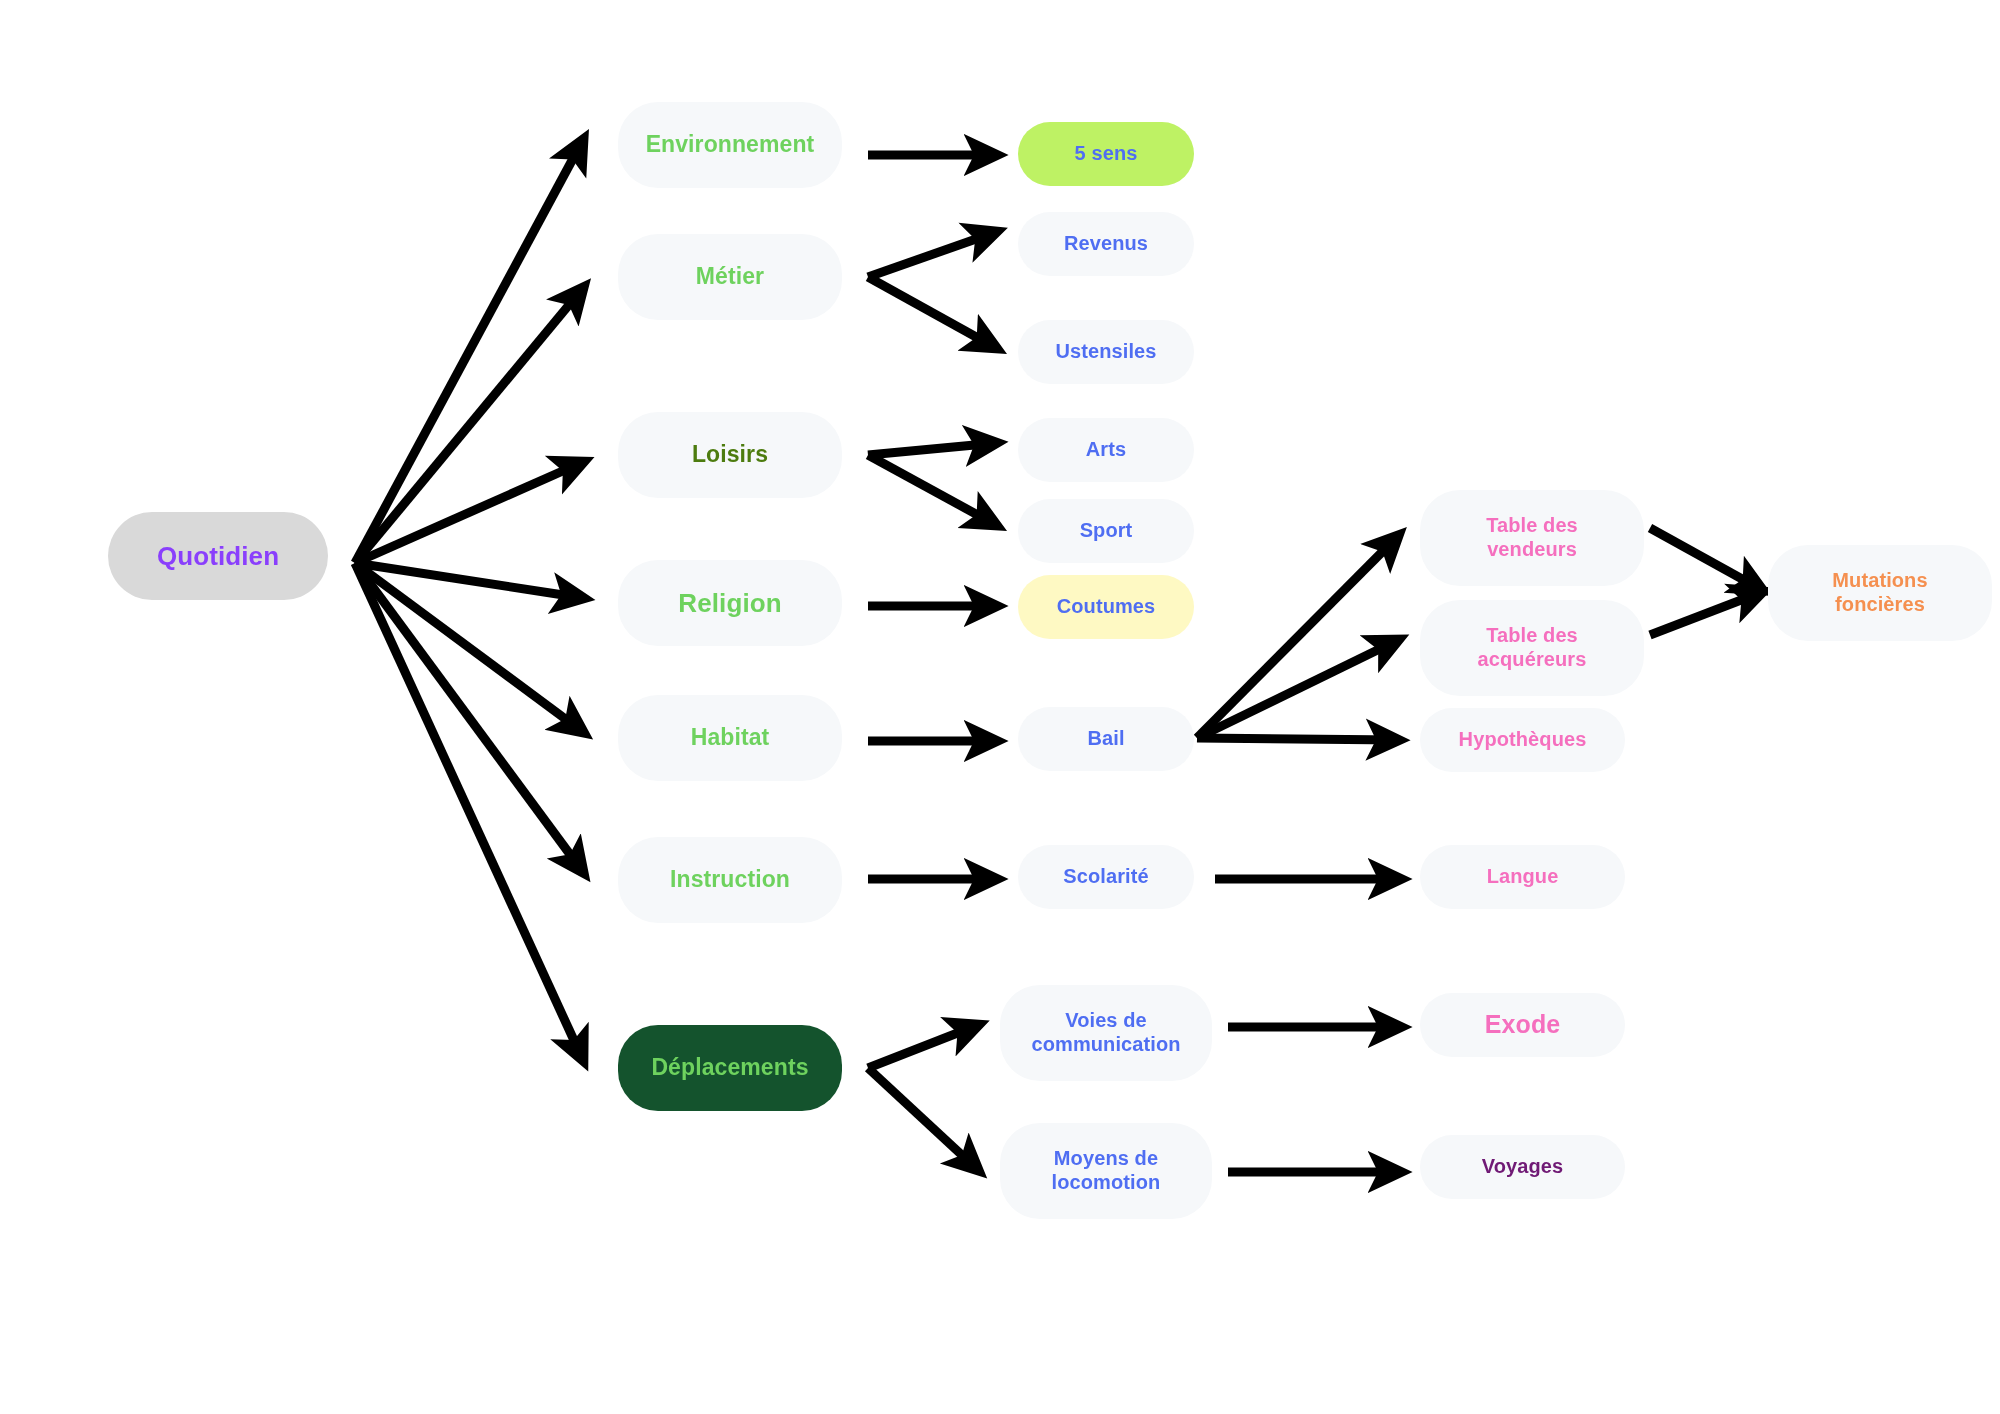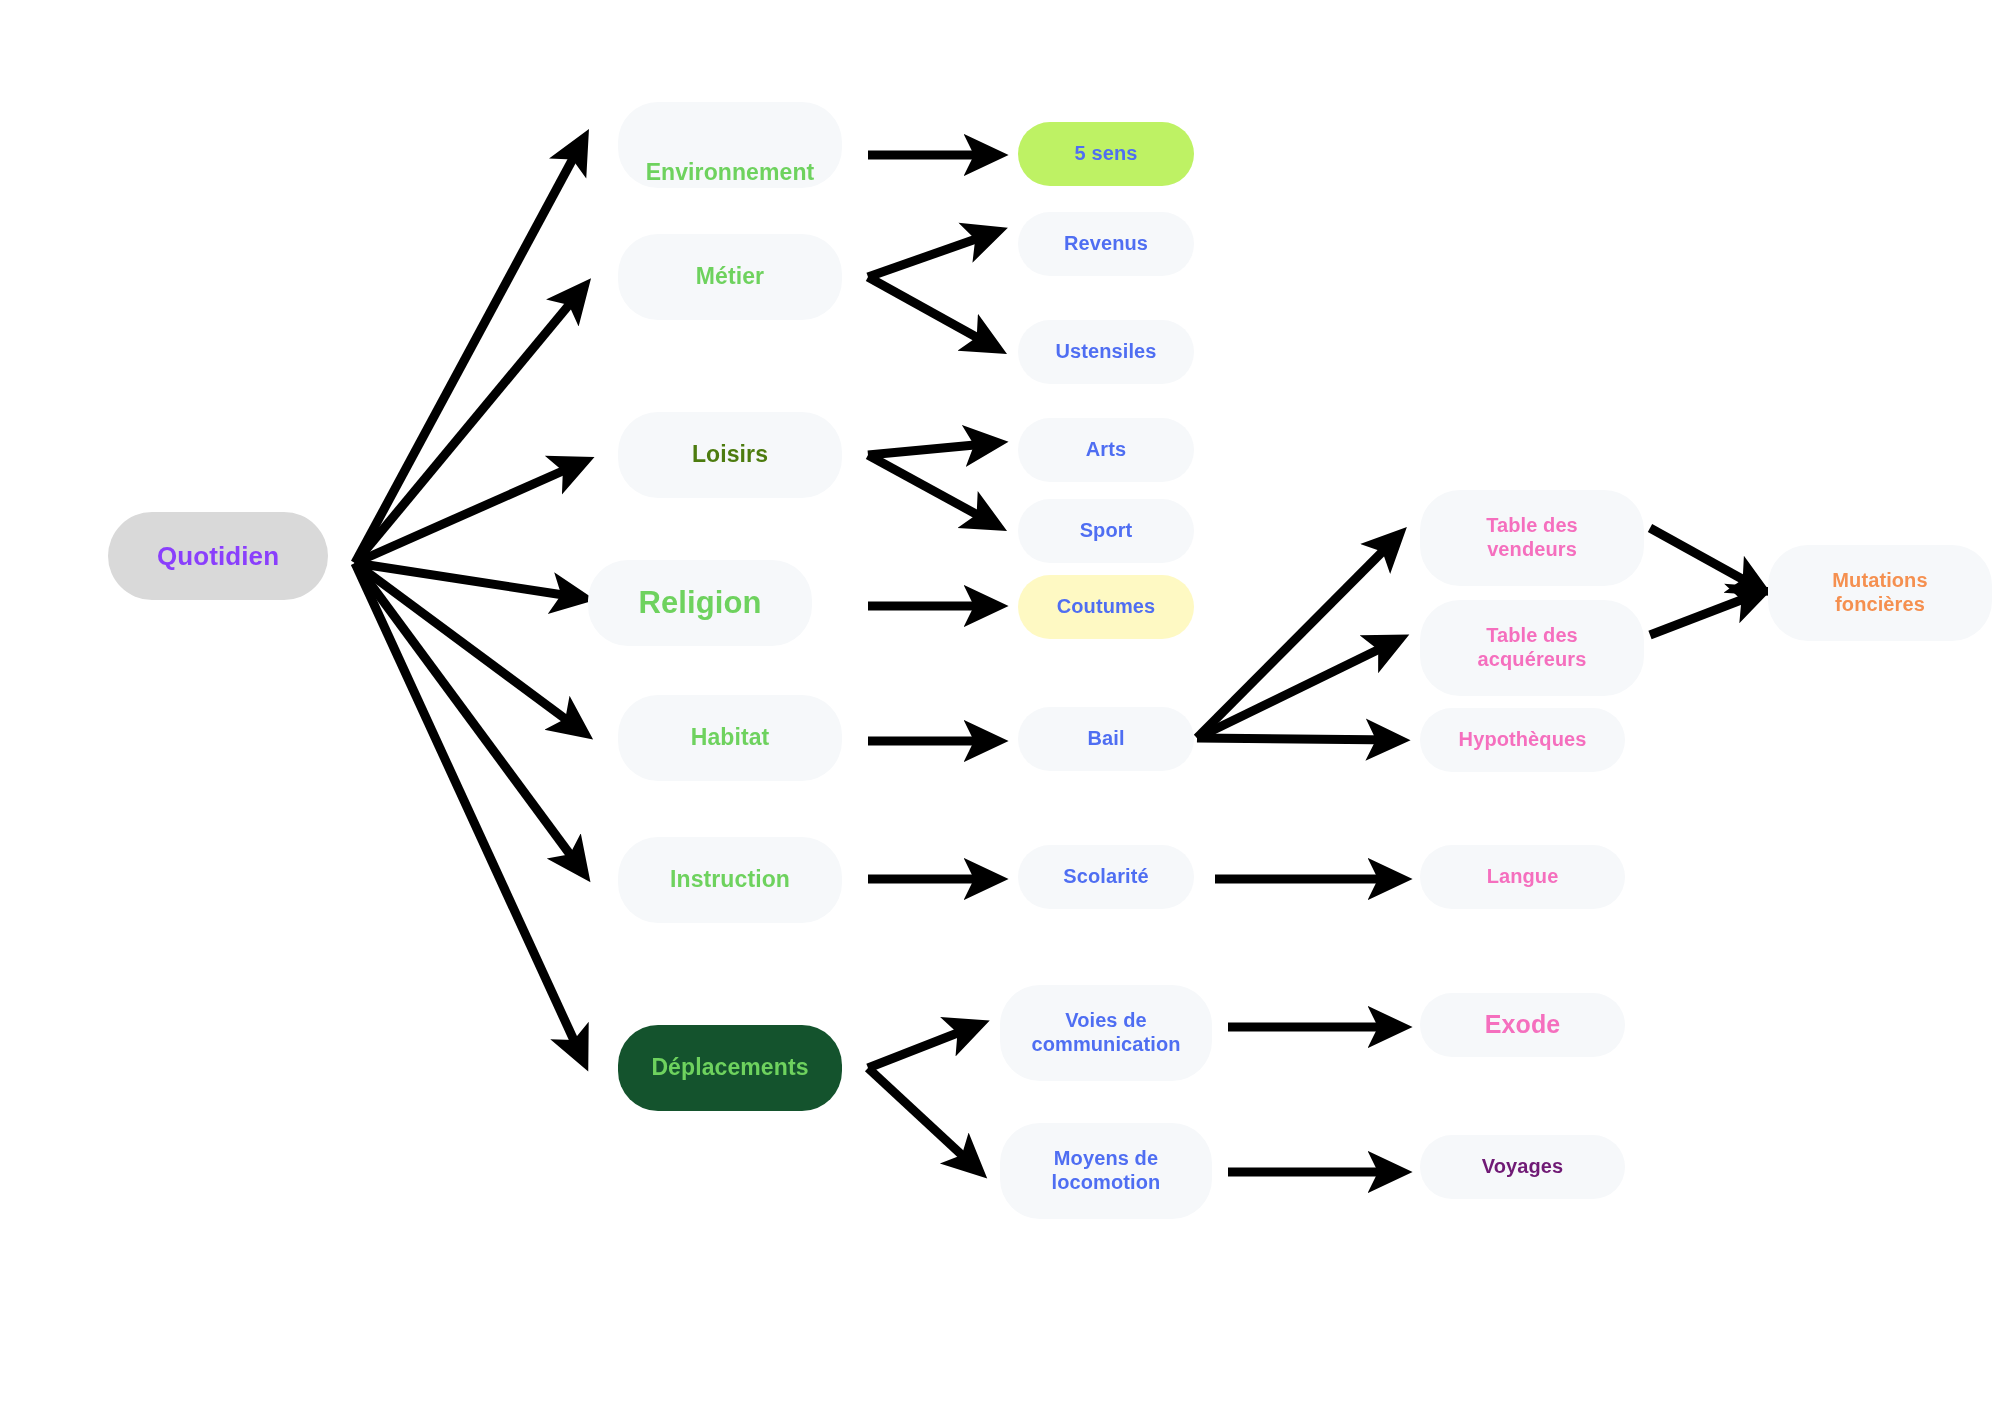--- a/index.html
+++ b/index.html
@@ -81,24 +81,24 @@
         <line x1="1197" y1="738" x2="1398" y2="740" stroke="#000000" stroke-width="9" stroke-linecap="butt" marker-end="url(#ah)"></line>
         <line x1="1215" y1="879" x2="1400" y2="879" stroke="#000000" stroke-width="9" stroke-linecap="butt" marker-end="url(#ah)"></line>
         <line x1="1228" y1="1027" x2="1400" y2="1027" stroke="#000000" stroke-width="9" stroke-linecap="butt" marker-end="url(#ah)"></line>
         <line x1="1228" y1="1172" x2="1400" y2="1172" stroke="#000000" stroke-width="9" stroke-linecap="butt" marker-end="url(#ah)"></line>
         <line x1="1650" y1="528" x2="1762" y2="590" stroke="#000000" stroke-width="9" stroke-linecap="butt" marker-end="url(#ah)"></line>
         <line x1="1650" y1="635" x2="1762" y2="592" stroke="#000000" stroke-width="9" stroke-linecap="butt" marker-end="url(#ah)"></line>
       </g>
   </svg>
   <div id="node-layer">
       <div class="node root" style="left: 108px; top: 512px; width: 220px; height: 88px; background: rgb(217, 217, 217); color: rgb(138, 63, 252); font-size: 26px;"><span>Quotidien</span></div>
-      <div class="node tall" style="left: 618px; top: 102px; width: 224px; height: 86px; background: rgb(246, 248, 250); color: rgb(110, 210, 94); font-size: 23px; align-items: flex-end;"><span>Environnement</span></div>
+      <div class="node tall" style="left: 618px; top: 102px; width: 224px; height: 86px; background: rgb(246, 248, 250); color: rgb(110, 210, 94); font-size: 23px;"><span>Environnement</span></div>
       <div class="node tall" style="left: 618px; top: 234px; width: 224px; height: 86px; background: rgb(246, 248, 250); color: rgb(110, 210, 94); font-size: 23px;"><span>Métier</span></div>
       <div class="node tall" style="left: 618px; top: 412px; width: 224px; height: 86px; background: rgb(246, 248, 250); color: #4d7c0f; font-size: 23px;"><span>Loisirs</span></div>
-      <div class="node tall" style="left: 588px; top: 560px; width: 224px; height: 86px; background: rgb(246, 248, 250); color: rgb(110, 210, 94); font-size: 31px;"><span>Religion</span></div>
+      <div class="node tall" style="left: 618px; top: 560px; width: 224px; height: 86px; background: rgb(246, 248, 250); color: rgb(110, 210, 94); font-size: 26px;"><span>Religion</span></div>
       <div class="node tall" style="left: 618px; top: 695px; width: 224px; height: 86px; background: rgb(246, 248, 250); color: rgb(110, 210, 94); font-size: 23px;"><span>Habitat</span></div>
       <div class="node tall" style="left: 618px; top: 837px; width: 224px; height: 86px; background: rgb(246, 248, 250); color: rgb(110, 210, 94); font-size: 23px;"><span>Instruction</span></div>
       <div class="node tall" style="left: 618px; top: 1025px; width: 224px; height: 86px; background: #14532d; color: rgb(110, 210, 94); font-size: 23px;"><span>Déplacements</span></div>
       <div class="node" style="left: 1018px; top: 122px; width: 176px; height: 64px; background: #bef264; color: rgb(79, 110, 242); font-size: 20px;"><span>5 sens</span></div>
       <div class="node" style="left: 1018px; top: 212px; width: 176px; height: 64px; background: rgb(246, 248, 250); color: rgb(79, 110, 242); font-size: 20px;"><span>Revenus</span></div>
       <div class="node" style="left: 1018px; top: 320px; width: 176px; height: 64px; background: rgb(246, 248, 250); color: rgb(79, 110, 242); font-size: 20px;"><span>Ustensiles</span></div>
       <div class="node" style="left: 1018px; top: 418px; width: 176px; height: 64px; background: rgb(246, 248, 250); color: rgb(79, 110, 242); font-size: 20px;"><span>Arts</span></div>
       <div class="node" style="left: 1018px; top: 499px; width: 176px; height: 64px; background: rgb(246, 248, 250); color: rgb(79, 110, 242); font-size: 20px;"><span>Sport</span></div>
       <div class="node" style="left: 1018px; top: 575px; width: 176px; height: 64px; background: #fef9c3; color: rgb(79, 110, 242); font-size: 20px;"><span>Coutumes</span></div>
       <div class="node" style="left: 1018px; top: 707px; width: 176px; height: 64px; background: rgb(246, 248, 250); color: rgb(79, 110, 242); font-size: 20px;"><span>Bail</span></div>

